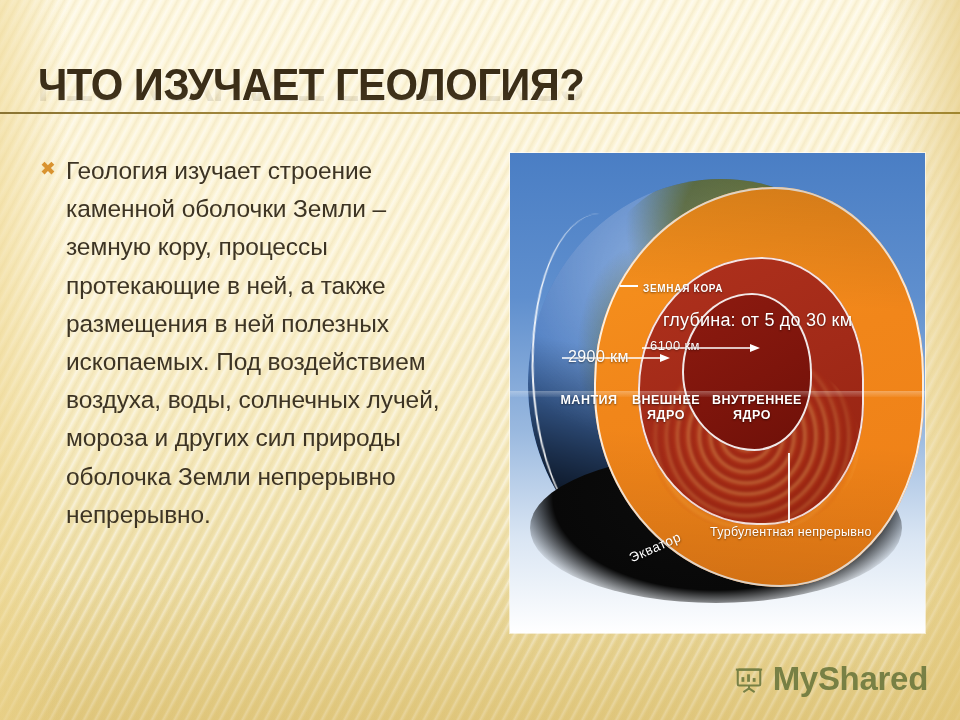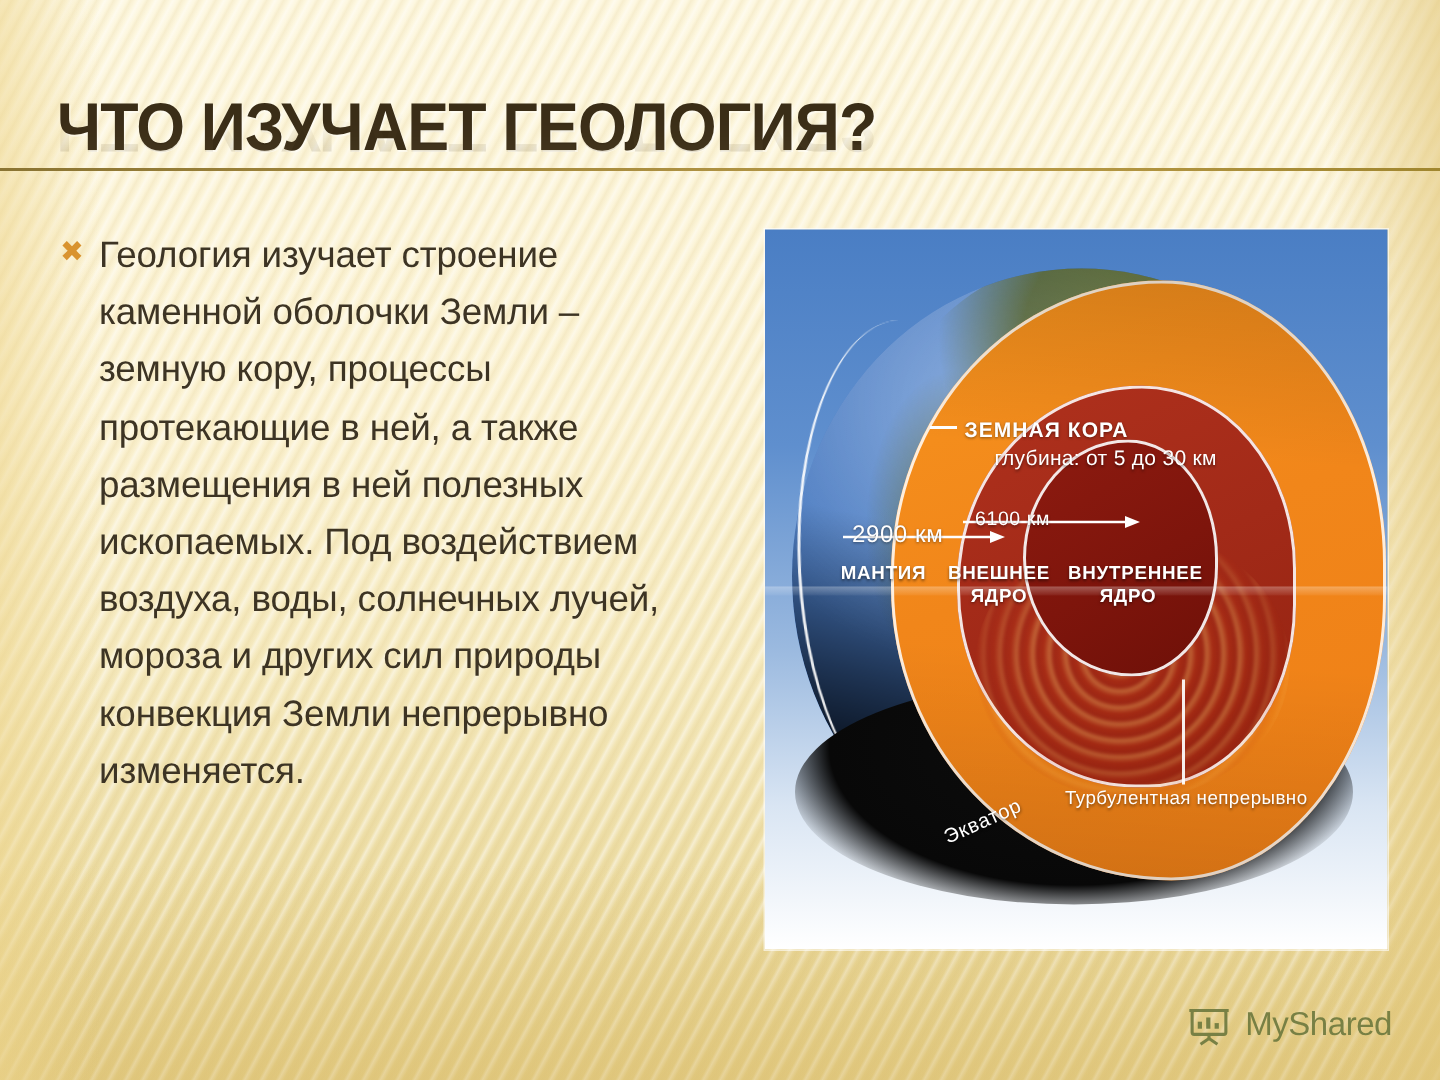--- a/index.html
+++ b/index.html
@@ -180,70 +180,70 @@
     mask-image:radial-gradient(ellipse 70% 68% at 50% 50%,#000 48%,rgba(0,0,0,0) 84%);
   }
 
   
   .cal{position:absolute;color:#fff;z-index:9;text-shadow:0 1px 2px rgba(0,0,0,.45);}
   .crust-cal{left:110px;top:125px;}
   .crust-dash{
     display:inline-block;width:18px;height:2px;background:#fff;
     vertical-align:middle;margin-right:5px;margin-bottom:3px;
   }
-  .crust-title{font-size:14px;font-weight:bold;letter-spacing:.7px;}
-  .crust-sub{font-size:14px;letter-spacing:.2px;margin-top:1px;margin-left:2px;padding-left:41px;}
+  .crust-title{font-size:10px;font-weight:bold;letter-spacing:.7px;}
+  .crust-sub{font-size:18px;letter-spacing:.2px;margin-top:14px;margin-left:2px;padding-left:41px;}
 
   .km2900{left:58px;top:195px;font-size:16px;letter-spacing:.4px;}
   .km5100{left:140px;top:185px;font-size:13px;letter-spacing:.4px;}
 
   .arrow-l{position:absolute;left:52px;top:198px;width:108px;height:14px;z-index:9;}
   .arrow-r{position:absolute;left:132px;top:188px;width:118px;height:14px;z-index:9;}
 
   .layer-names{position:absolute;left:48px;top:222px;z-index:9;
     display:flex;gap:9px;align-items:flex-start;}
   .lname{color:#fff;font-size:12.5px;font-weight:bold;letter-spacing:.5px;
-    text-align:center;line-height:14.5px;text-shadow:0 1px 2px rgba(0,0,0,.5);}
+    text-align:center;line-height:14.5px;text-shadow:0 1px 2px rgba(0,0,0,.5);margin-top:18px;}
   .lname.w1{width:62px;padding-top:0;}
   .lname.w2{width:74px;}
   .lname.w3{width:80px;}
 
   .conv-cal{left:200px;top:372px;font-size:12.5px;letter-spacing:.3px;}
   .conv-line{position:absolute;left:278px;top:300px;width:2px;height:70px;
     background:rgba(255,255,255,.92);z-index:9;}
 
   
   .band{
     position:absolute;left:0;top:238px;width:415px;height:6px;z-index:10;
     background:linear-gradient(180deg,rgba(255,255,255,.30),rgba(255,255,255,.05));
     pointer-events:none;
   }
 
   
   .watermark{
     position:absolute;right:32px;bottom:22px;z-index:12;
     display:flex;align-items:center;gap:9px;opacity:.92;
   }
-  .wm-text{font-size:22px;color:#6f7a3f;letter-spacing:-.3px;}
+  .wm-text{font-size:33px;color:#6f7a3f;letter-spacing:-.3px;font-weight:bold;}
   .wm-icon{width:30px;height:30px;display:block;}
 </style>
 </head>
 <body>
 
 <div class="slide">
 
   <div class="title-wrap">
     <h1 class="title">ЧТО ИЗУЧАЕТ ГЕОЛОГИЯ?</h1>
     <div class="title-reflection">ЧТО ИЗУЧАЕТ ГЕОЛОГИЯ?</div>
   </div>
   <div class="title-rule"></div>
 
   <div class="body-block">
     <span class="bullet">✖</span>
-    <p class="body-text">Геология изучает строение каменной оболочки Земли – земную кору, процессы протекающие в ней, а также размещения в ней полезных ископаемых. Под воздействием воздуха, воды, солнечных лучей, мороза и других сил природы конвекция Земли непрерывно изменяется.</p>
+    <p class="body-text">Геология изучает строение каменной оболочки Земли – земную кору, процессы протекающие в ней, а также размещения в ней полезных ископаемых. Под воздействием воздуха, воды, солнечных лучей, мороза и других сил природы оболочка Земли непрерывно непрерывно.</p>
   </div>
 
   <div class="figure">
     <div class="fig-inner">
 
       <div class="globe">
         <div class="land"></div>
         <div class="land-green"></div>
         <div class="globe-shade"></div>
       </div>

